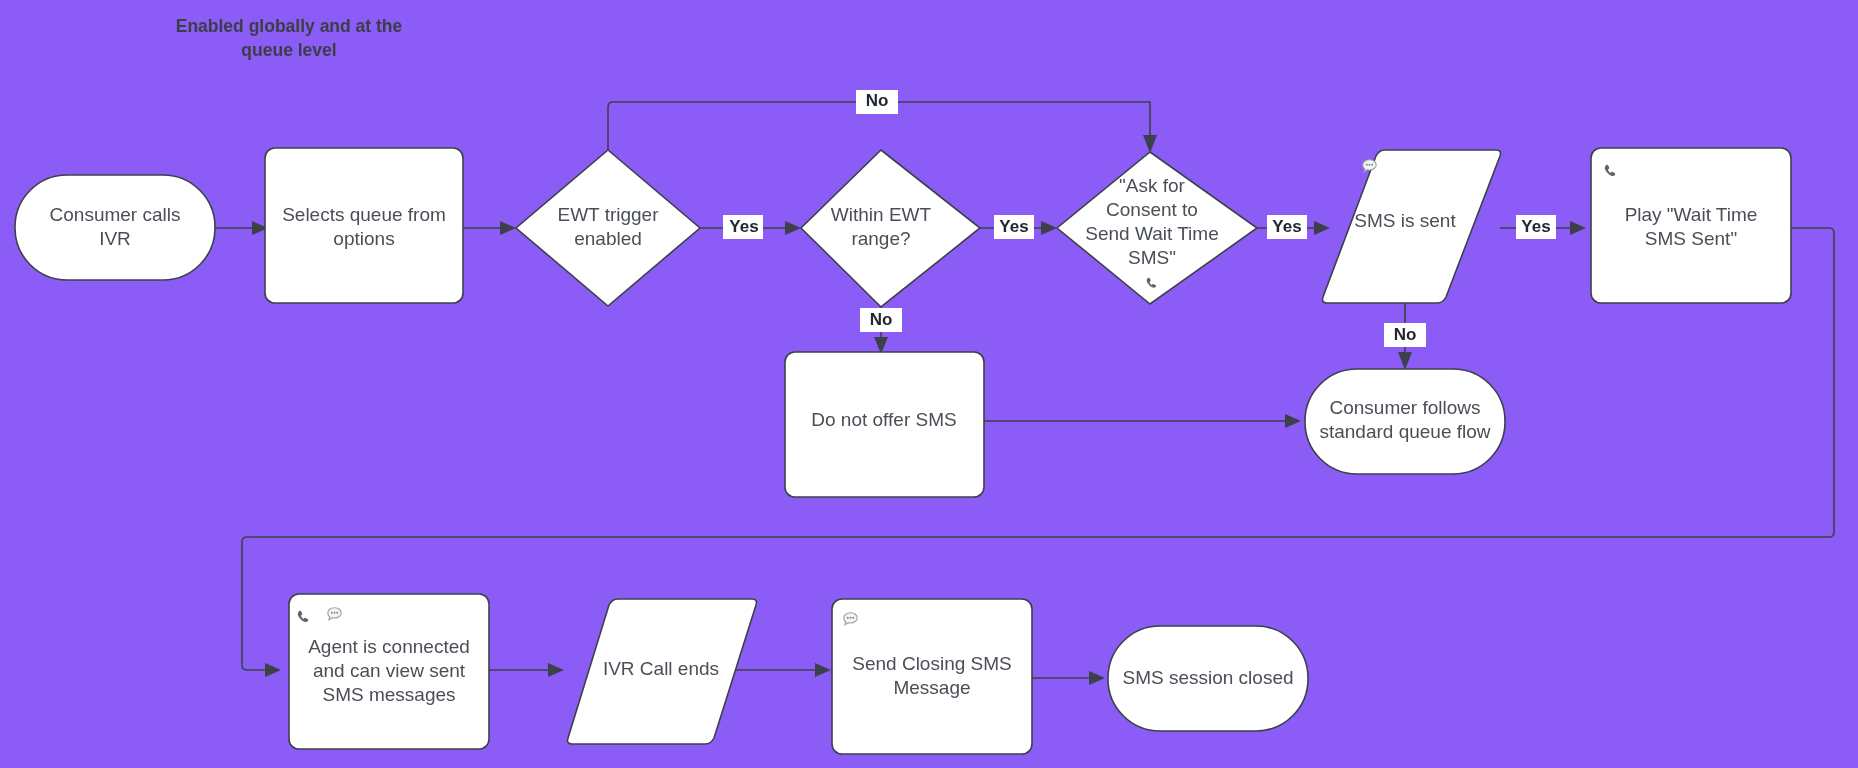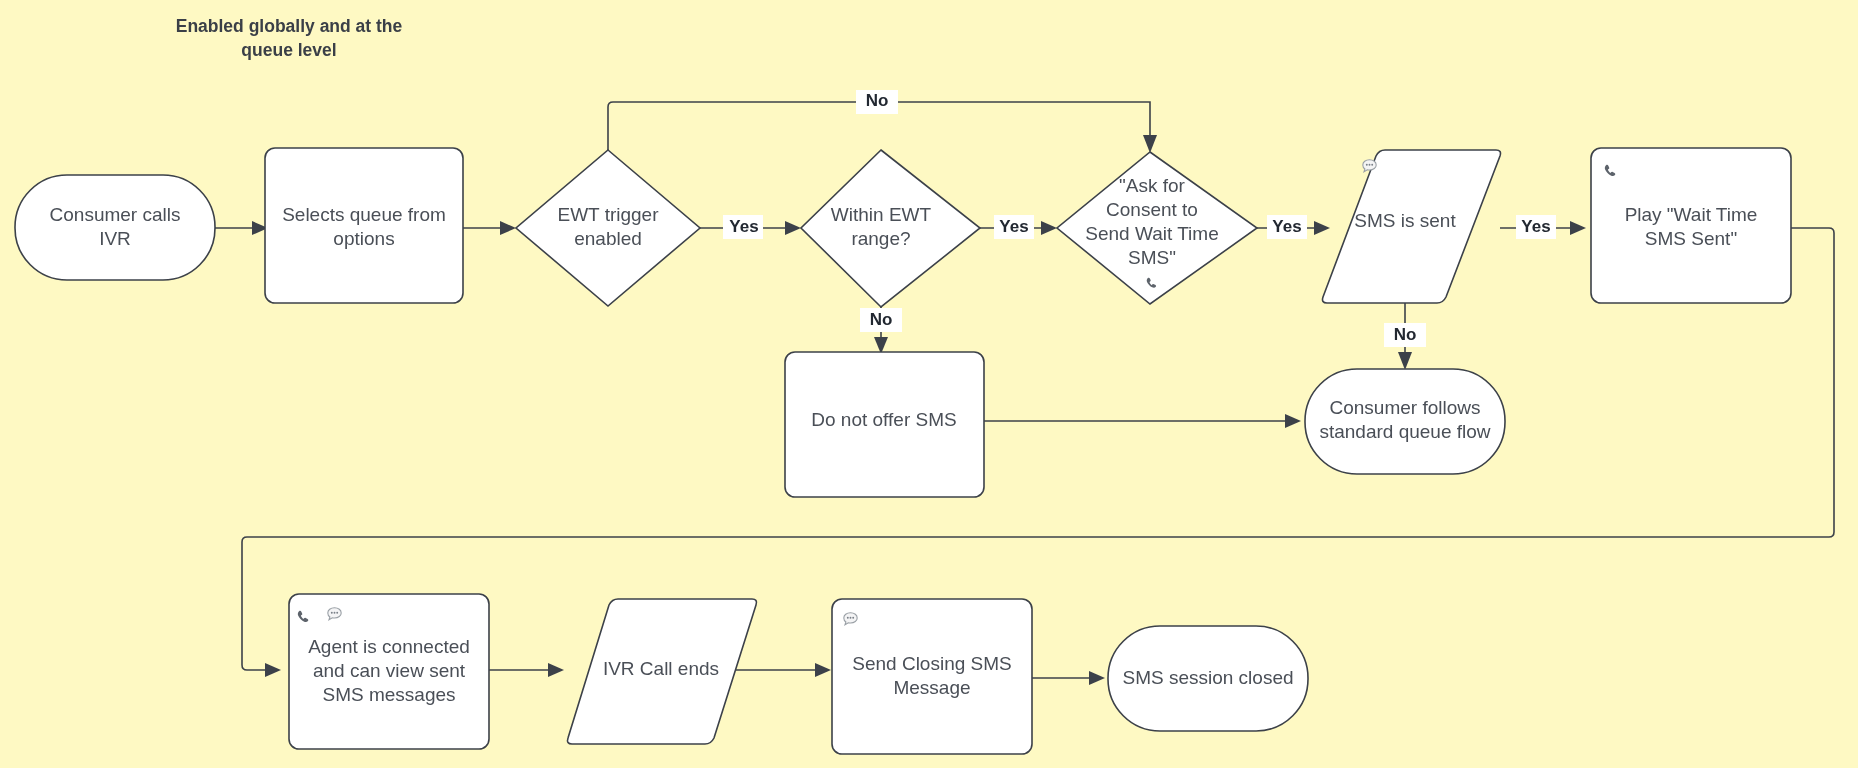--- a/index.html
+++ b/index.html
@@ -4,21 +4,21 @@
 <style>
   html, body {
     margin: 0;
     padding: 0;
     background: #ffffff;
   }
   #canvas {
     position: relative;
     width: 1858px;
     height: 768px;
-    background: #fef9c3;
+    background: #8b5cf6;
     font-family: "Liberation Sans", sans-serif;
     overflow: hidden;
   }
   svg.layer {
     position: absolute;
     top: 0;
     left: 0;
     width: 1858px;
     height: 768px;
   }

